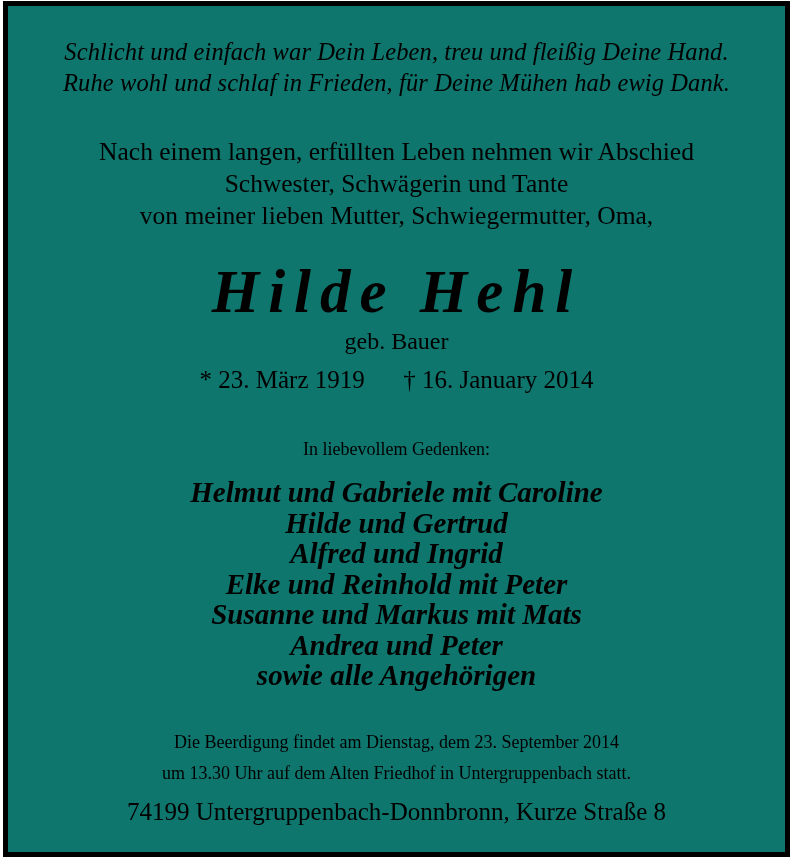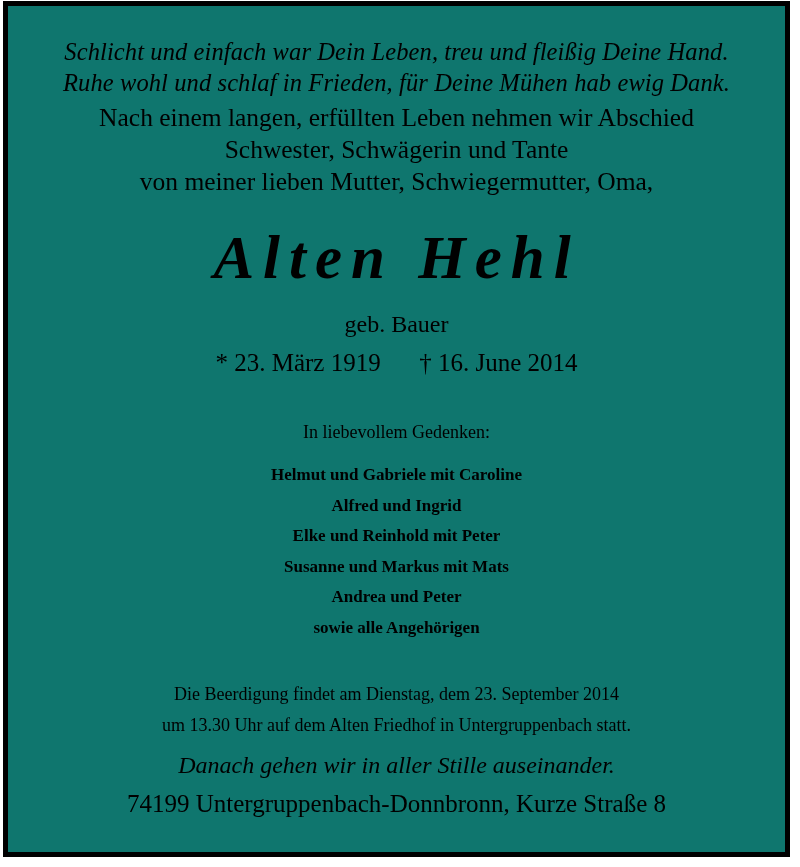--- a/index.html
+++ b/index.html
@@ -44,21 +44,21 @@
   .verse-line {
     font-style: italic;
     font-size: 24.5px;
     line-height: 31px;
     letter-spacing: 0.1px;
     white-space: nowrap;
   }
 
   
   .intro-block {
-    margin-top: 4px;
+    margin-top: 38px;
   }
   .intro-line {
     font-size: 25.5px;
     line-height: 32px;
     white-space: nowrap;
   }
 
   
   .name-block {
     margin-top: 26px;
@@ -67,21 +67,21 @@
     font-size: 61px;
     font-weight: bold;
     font-style: italic;
     letter-spacing: 9px;
     line-height: 68px;
     white-space: nowrap;
   }
   .maiden-name {
     font-size: 24px;
     line-height: 29px;
-    margin-top: 18px;
+    margin-top: 1px;
     white-space: nowrap;
   }
 
   
   .dates-line {
     margin-top: 8px;
     font-size: 25px;
     line-height: 31px;
     white-space: nowrap;
   }
@@ -99,24 +99,25 @@
   }
   .memorial-heading {
     font-size: 18px;
     line-height: 32px;
     white-space: nowrap;
   }
   .mourners-list {
     margin-top: 12px;
   }
   .mourner-line {
-    font-size: 17px;
+    font-size: 29px;
     font-weight: bold;
     line-height: 30.5px;
     white-space: nowrap;
+    font-style: italic;
   }
 
   
   .funeral-block {
     margin-top: 36px;
   }
   .funeral-line {
     font-size: 18px;
     line-height: 31px;
     white-space: nowrap;
@@ -146,45 +147,45 @@
       <div class="verse-line">Ruhe wohl und schlaf in Frieden, für Deine Mühen hab ewig Dank.</div>
     </div>
 
     <div class="intro-block">
       <div class="intro-line">Nach einem langen, erfüllten Leben nehmen wir Abschied</div>
       <div class="intro-line">Schwester, Schwägerin und Tante</div>
       <div class="intro-line">von meiner lieben Mutter, Schwiegermutter, Oma,</div>
     </div>
 
     <div class="name-block">
-      <div class="deceased-name">Alten Hehl</div>
+      <div class="deceased-name">Hilde Hehl</div>
       <div class="maiden-name">geb. Bauer</div>
     </div>
 
     <div class="dates-line">
       <span class="date-symbol">*</span>
       <span>23. März 1919</span>
       <span class="date-gap"></span>
       <span class="date-symbol">†</span>
-      <span>16. June 2014</span>
+      <span>16. January 2014</span>
     </div>
 
     <div class="memorial-block">
       <div class="memorial-heading">In liebevollem Gedenken:</div>
       <div class="mourners-list">
         <div class="mourner-line">Helmut und Gabriele mit Caroline</div>
+        <div class="mourner-line">Hilde und Gertrud</div>
         <div class="mourner-line">Alfred und Ingrid</div>
         <div class="mourner-line">Elke und Reinhold mit Peter</div>
         <div class="mourner-line">Susanne und Markus mit Mats</div>
         <div class="mourner-line">Andrea und Peter</div>
         <div class="mourner-line">sowie alle Angehörigen</div>
       </div>
     </div>
 
     <div class="funeral-block">
       <div class="funeral-line">Die Beerdigung findet am Dienstag, dem 23. September 2014</div>
       <div class="funeral-line">um 13.30 Uhr auf dem Alten Friedhof in Untergruppenbach statt.</div>
-      <div class="closing-line">Danach gehen wir in aller Stille auseinander.</div>
       <div class="address-line">74199 Untergruppenbach-Donnbronn, Kurze Straße 8</div>
     </div>
 
   </div>
 </div>
 
 </body></html>

